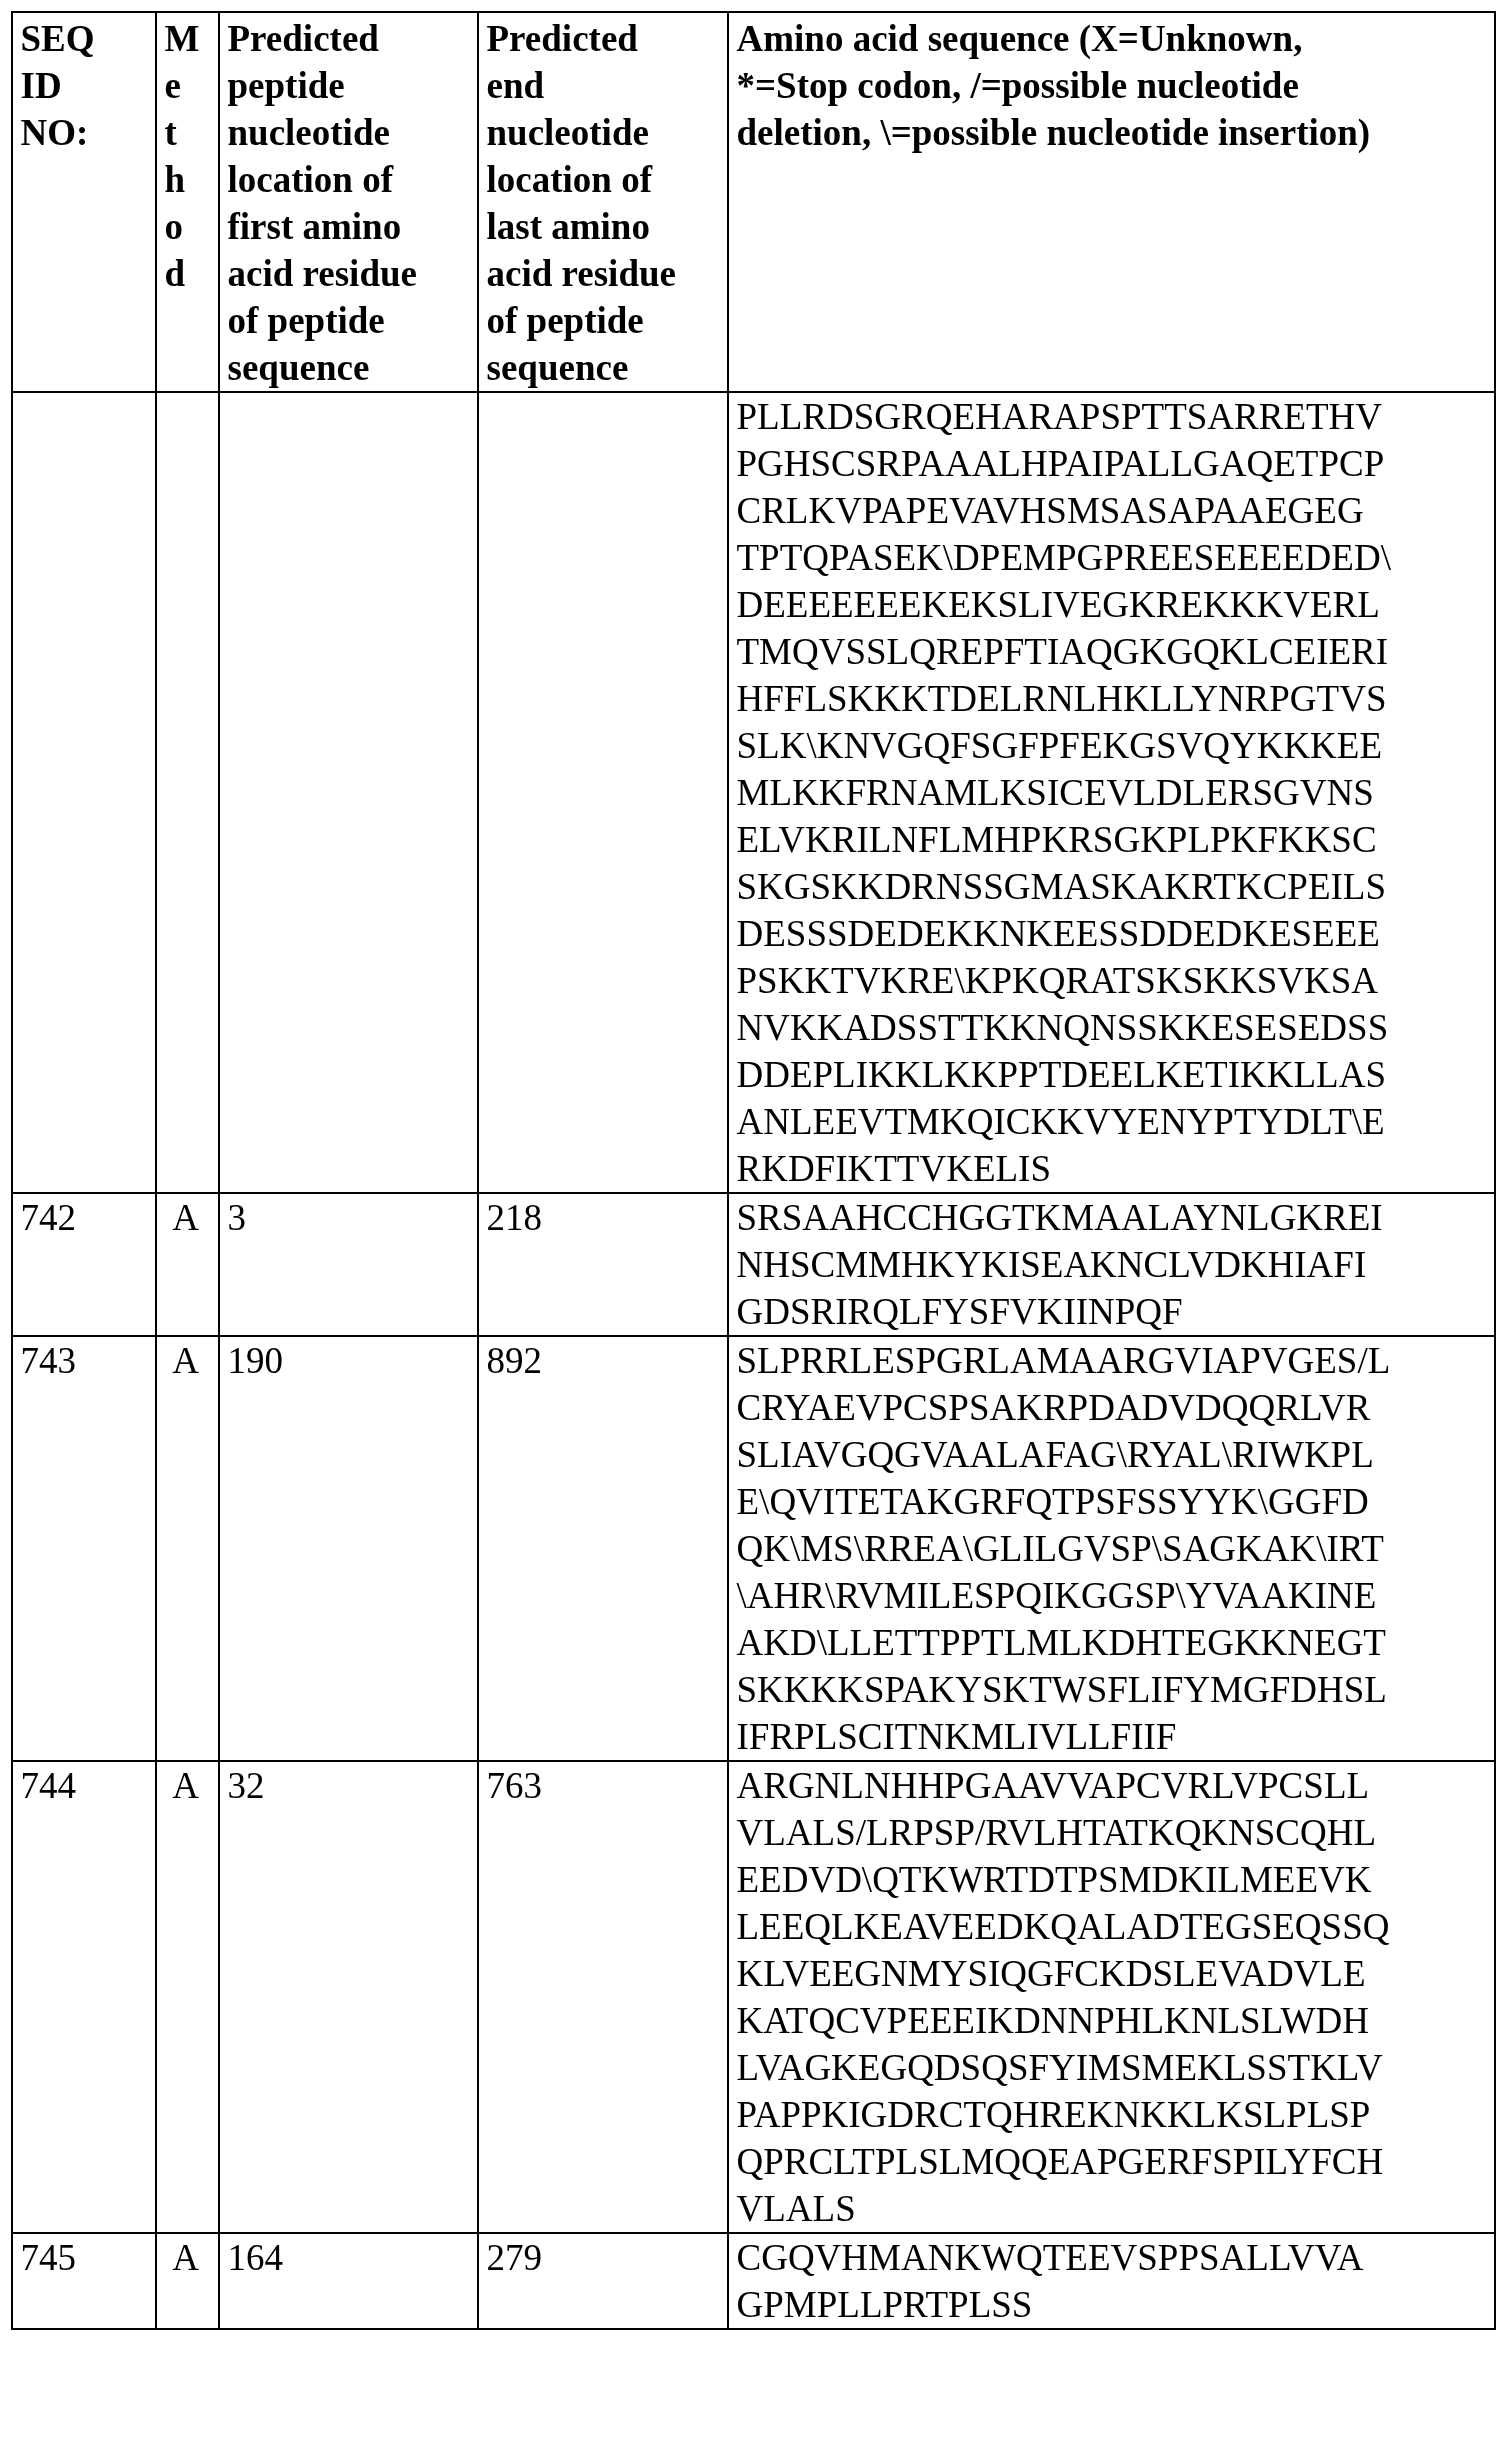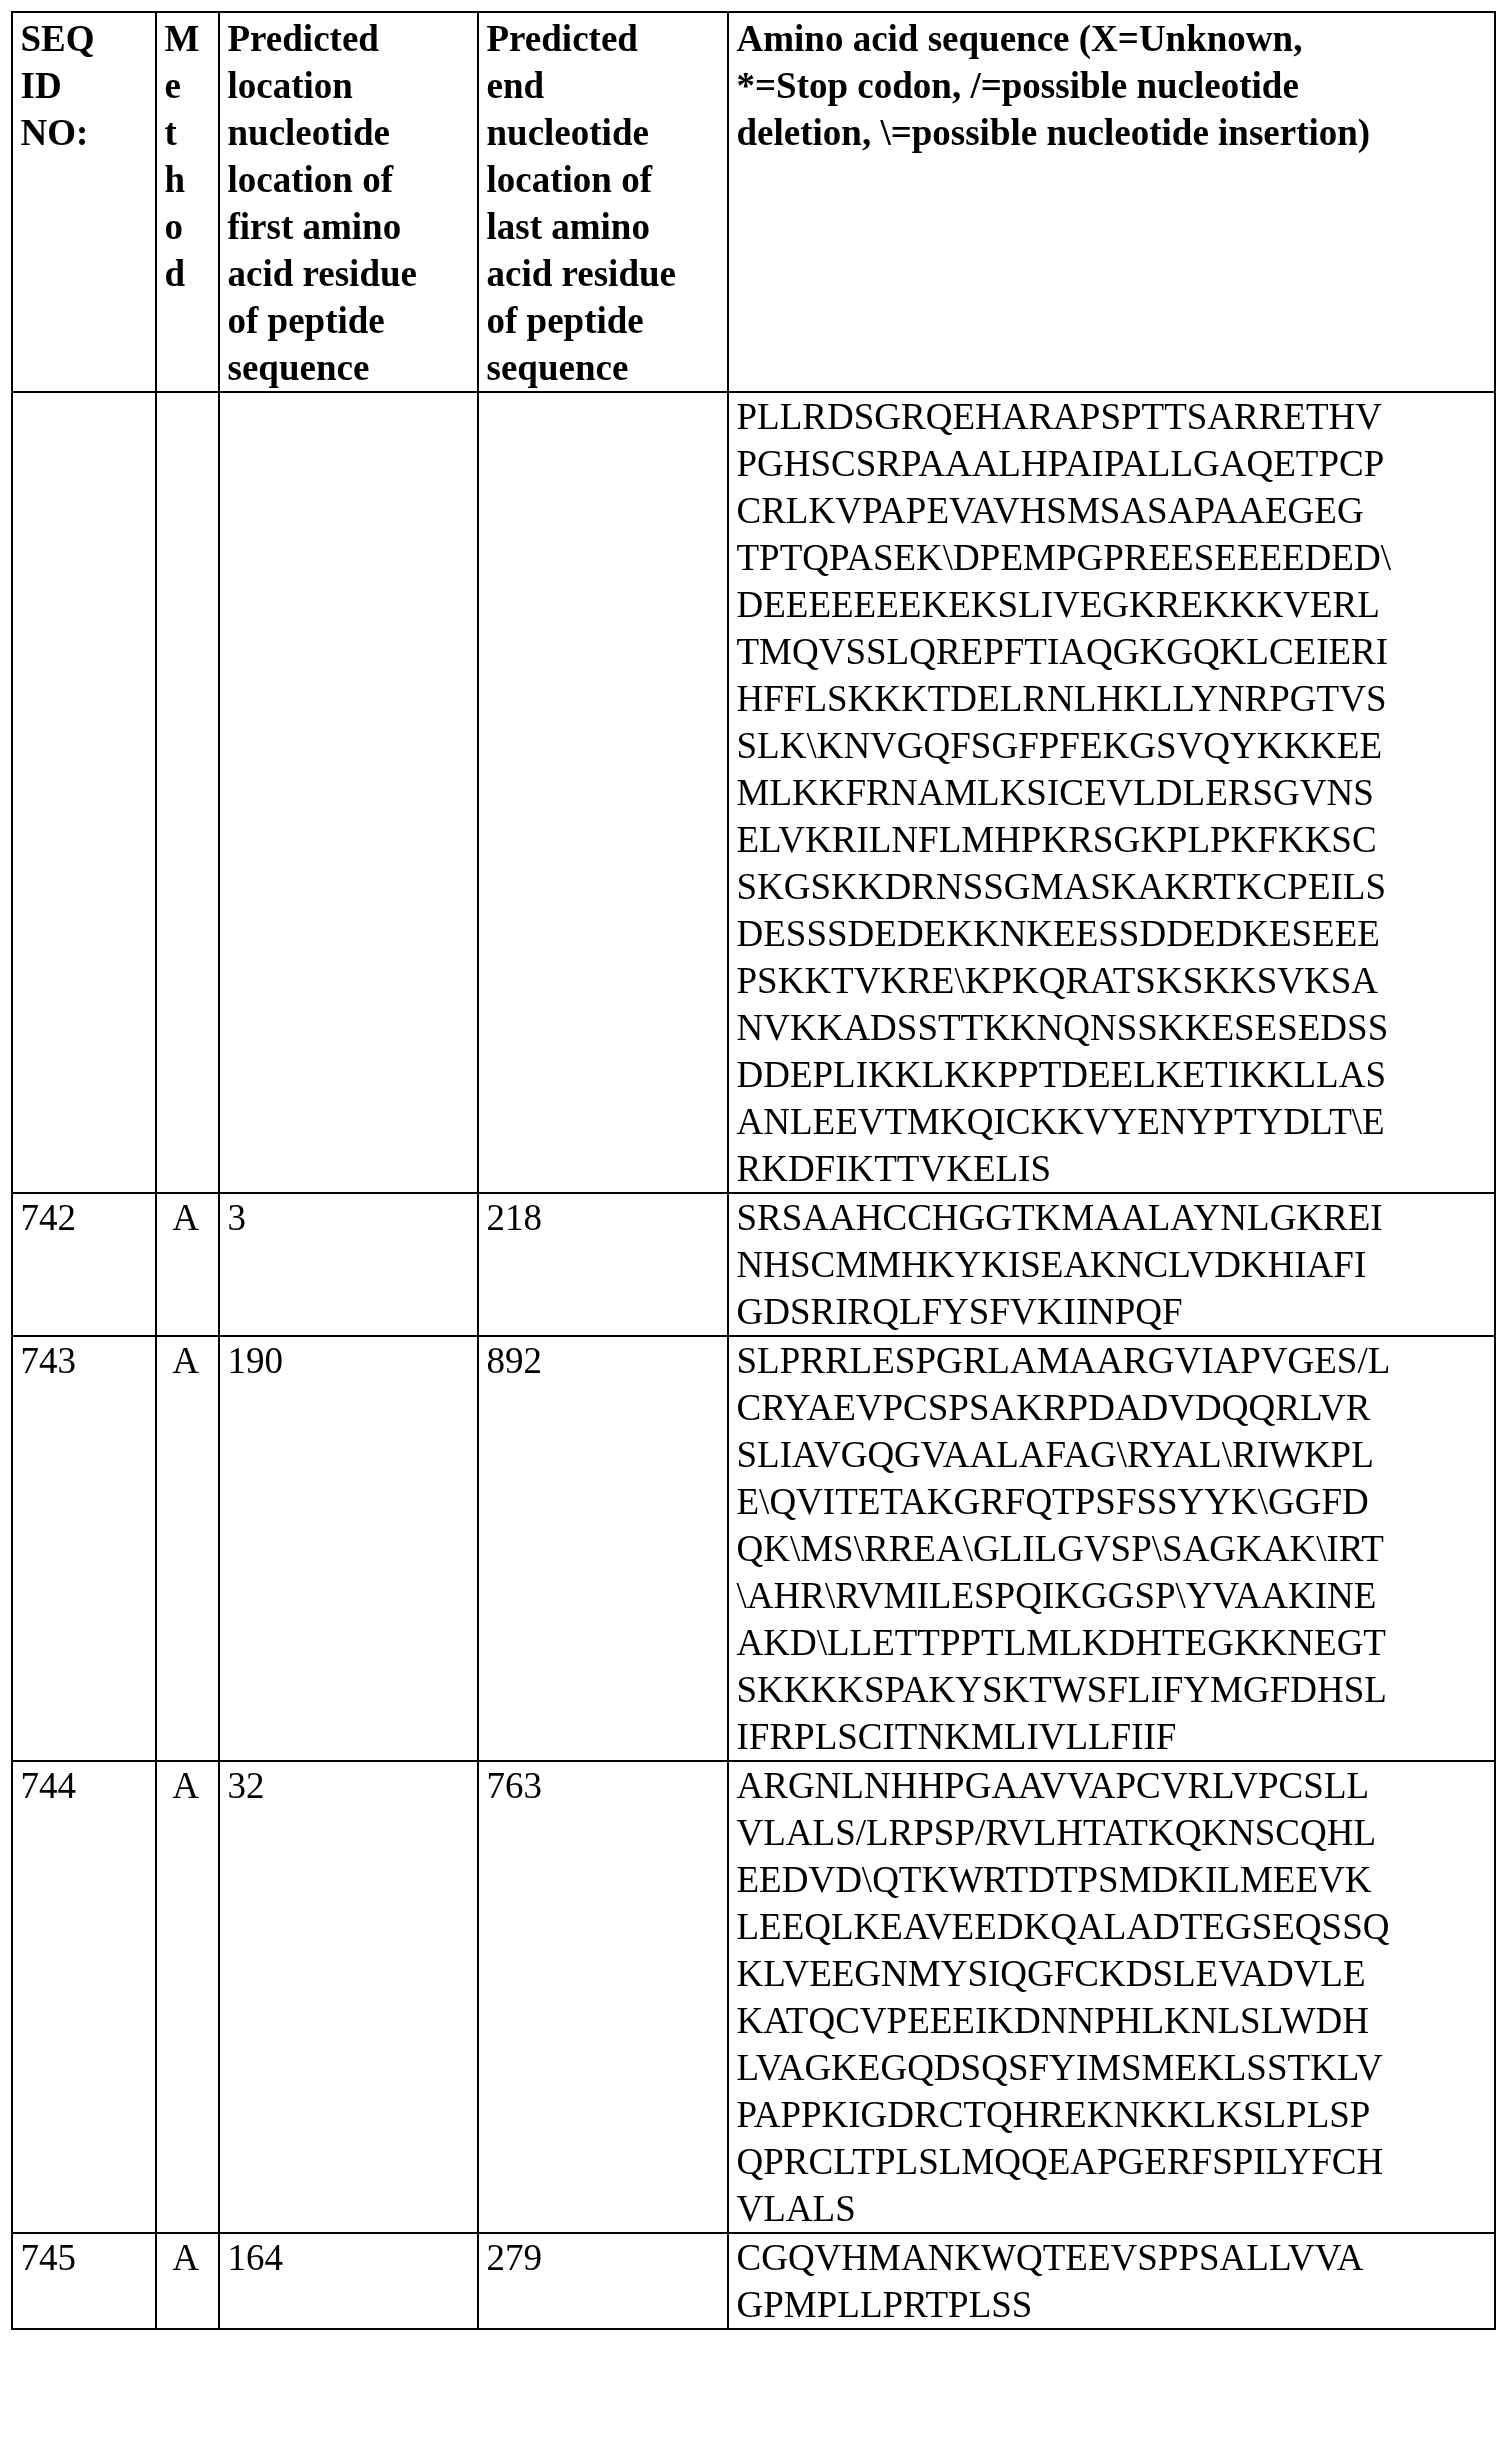--- a/index.html
+++ b/index.html
@@ -63,21 +63,21 @@
       <th class="c-method">
         <span class="hdr-line">M</span>
         <span class="hdr-line">e</span>
         <span class="hdr-line">t</span>
         <span class="hdr-line">h</span>
         <span class="hdr-line">o</span>
         <span class="hdr-line">d</span>
       </th>
       <th>
         <span class="hdr-line">Predicted</span>
-        <span class="hdr-line">location</span>
+        <span class="hdr-line">peptide</span>
         <span class="hdr-line">nucleotide</span>
         <span class="hdr-line">location of</span>
         <span class="hdr-line">first amino</span>
         <span class="hdr-line">acid residue</span>
         <span class="hdr-line">of peptide</span>
         <span class="hdr-line">sequence</span>
       </th>
       <th>
         <span class="hdr-line">Predicted</span>
         <span class="hdr-line">end</span>

